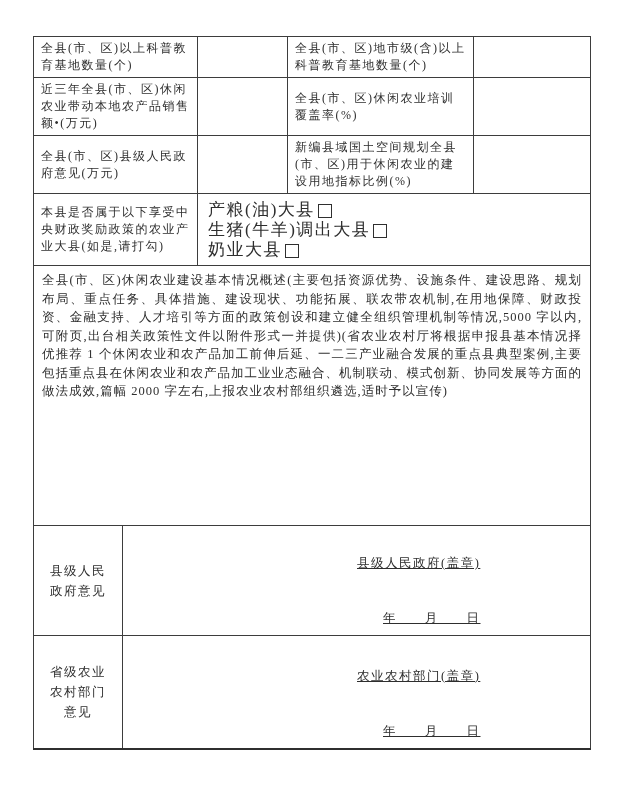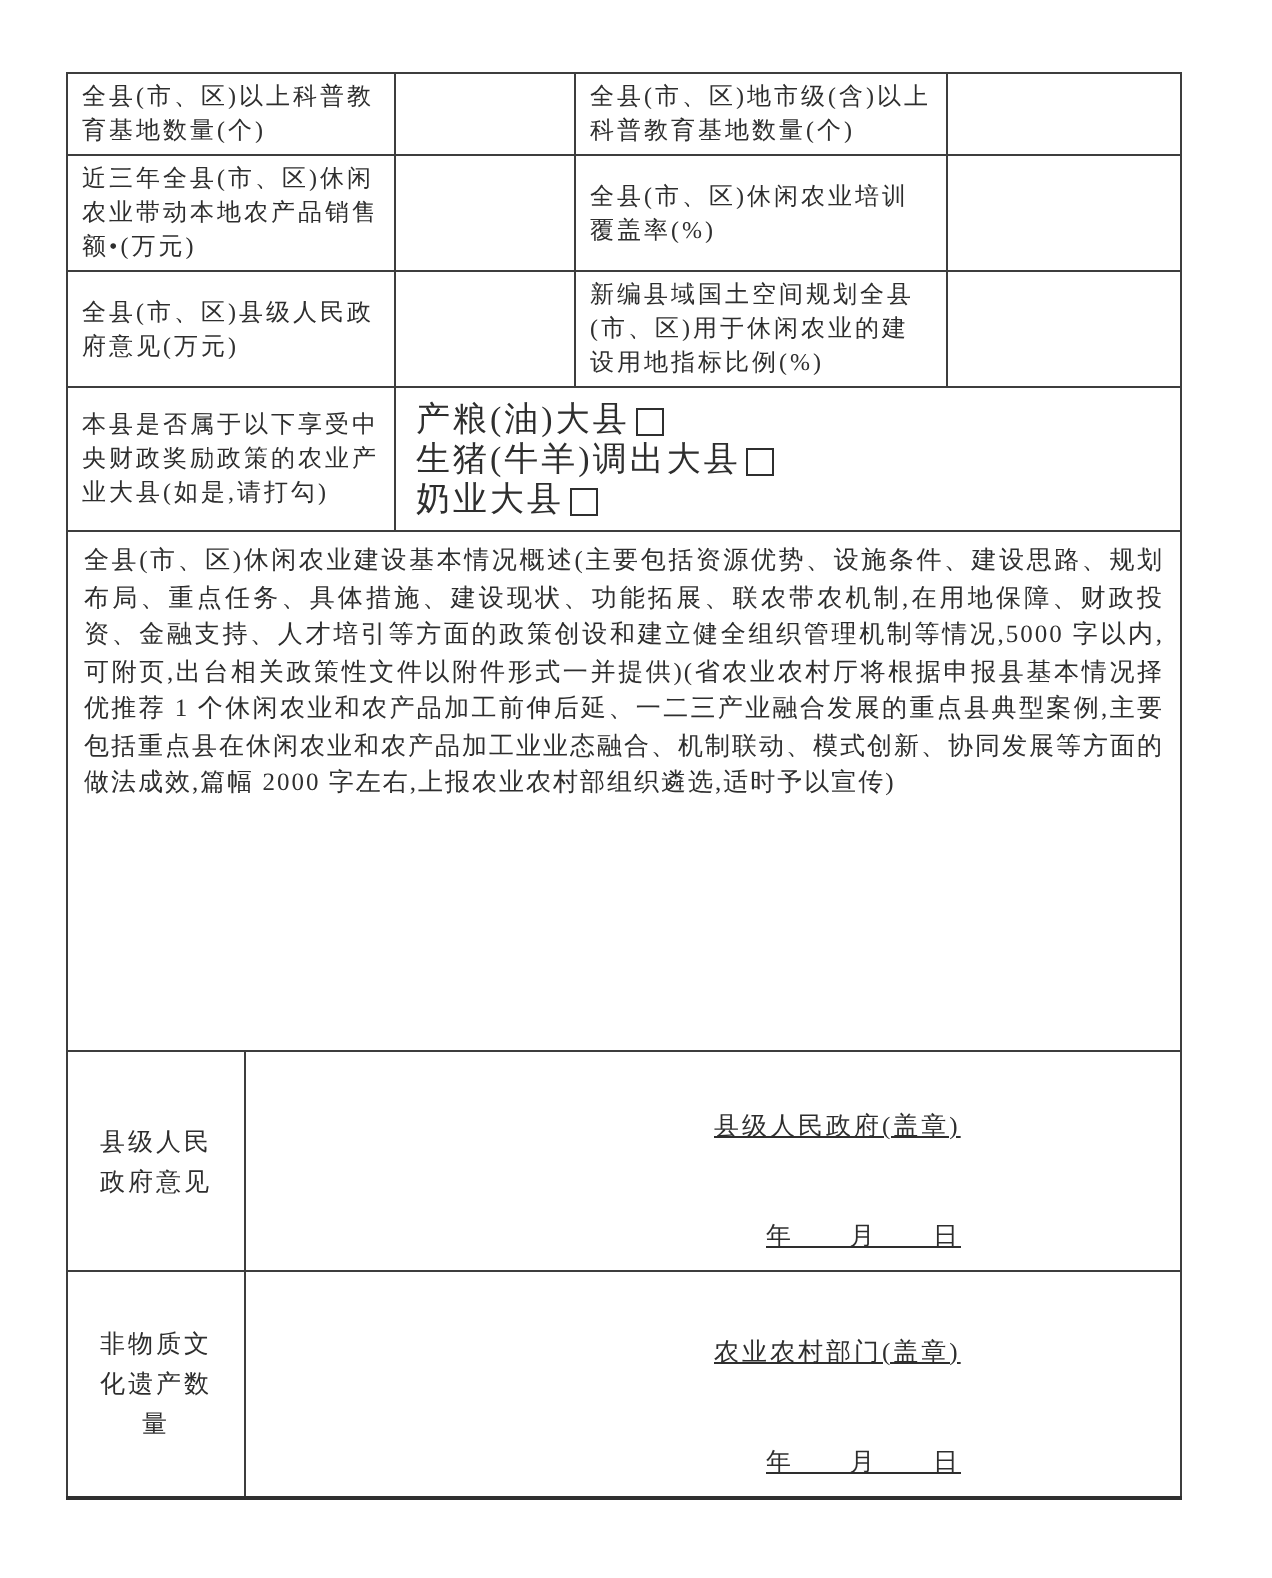--- a/index.html
+++ b/index.html
@@ -118,21 +118,21 @@
       <td colspan="4" class="op-cell">
         <div class="op-inner">
           <div class="sig-line">县级人民政府(盖章)</div>
           <div class="date-line">年      月      日</div>
         </div>
       </td>
     </tr>
 
     <tr class="hop2">
       <td class="op-lbl">
-        <div class="op-lbl-inner">非物质文化遗产数量</div>
+        <div class="op-lbl-inner">省级农业农村部门意见</div>
       </td>
       <td colspan="4" class="op-cell">
         <div class="op-inner">
           <div class="sig-line">农业农村部门(盖章)</div>
           <div class="date-line">年      月      日</div>
         </div>
       </td>
     </tr>
 
   </tbody>

